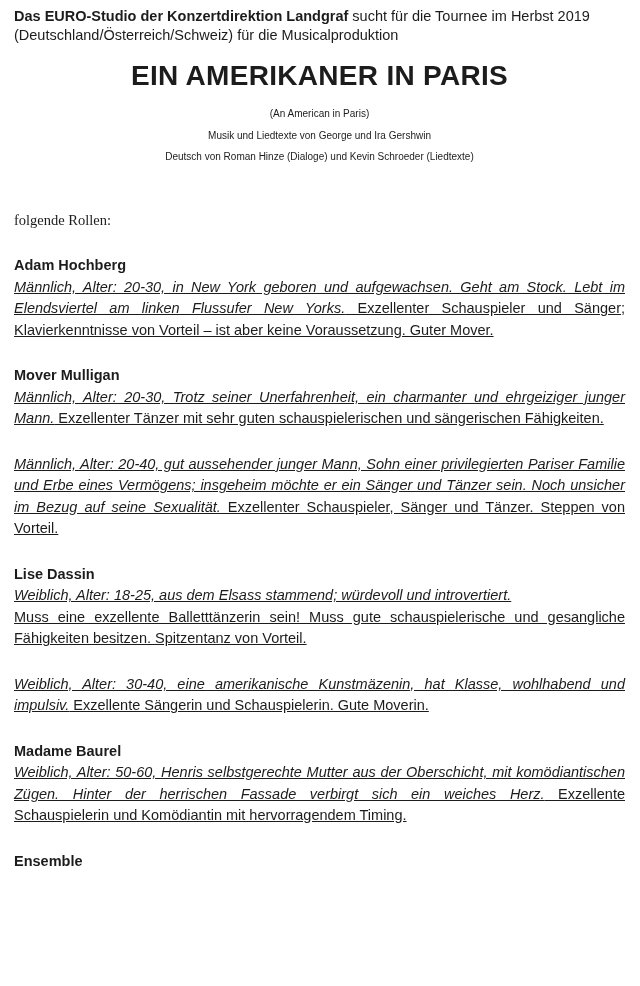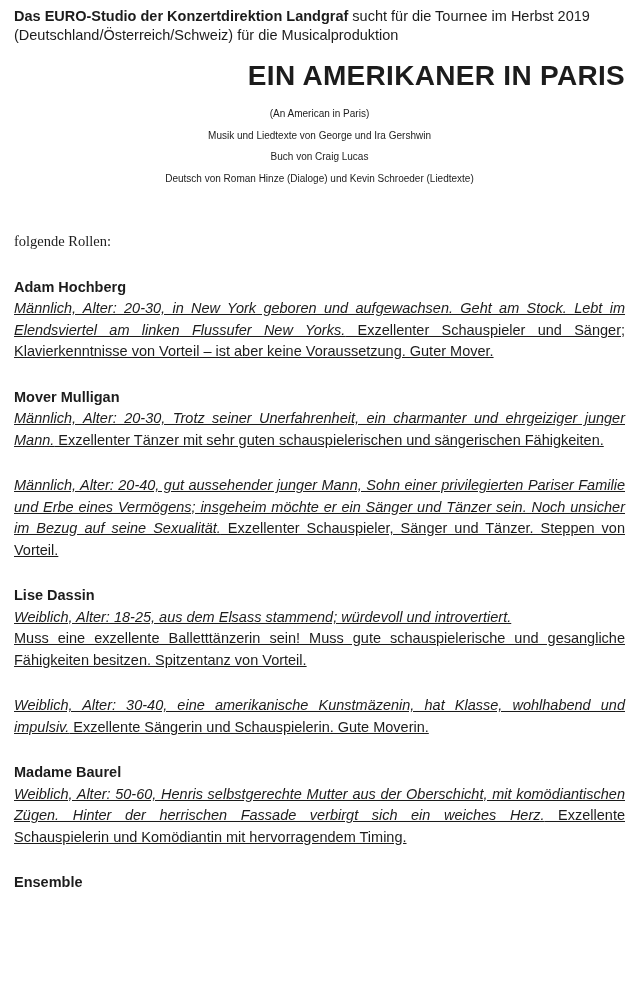--- a/index.html
+++ b/index.html
@@ -14,21 +14,21 @@
   }
   
   .intro{
     font-size:14.5px;
     line-height:19px;
     margin:0;
   }
   .intro b{font-weight:bold;}
   
   .title{
-    text-align:right;
+    text-align:center;
     font-size:28px;
     font-weight:bold;
     line-height:30px;
     margin:16px 0 12px 0;
     letter-spacing:0.3px;
   }
   
   .center-block{
     text-align:center;
     font-size:10px;
@@ -64,21 +64,20 @@
 
 <div class="page">
 
   <p class="intro"><b>Das EURO-Studio der Konzertdirektion Landgraf</b><span> sucht für die Tournee im Herbst 2019 (Deutschland/Österreich/Schweiz) für die Musicalproduktion</span></p>
 
   <h1 class="title">EIN AMERIKANER IN PARIS</h1>
 
   <div class="center-block">
     <p>(An American in Paris)</p>
     <p>Musik und Liedtexte von George und Ira Gershwin</p>
-    <p>Buch von Craig Lucas</p>
     <p>Deutsch von Roman Hinze (Dialoge) und Kevin Schroeder (Liedtexte)</p>
   </div>
 
 
   <p class="roles-intro">folgende Rollen:</p>
 
   <section class="role">
     <h3>Adam Hochberg</h3>
     <p><span class="it">Männlich, Alter: 20-30, in New York geboren und aufgewachsen. Geht am Stock. Lebt im Elendsviertel am linken Flussufer New Yorks.</span><span> Exzellenter Schauspieler und Sänger; Klavierkenntnisse von Vorteil – ist aber keine Voraussetzung. Guter Mover.</span></p>
   </section>

